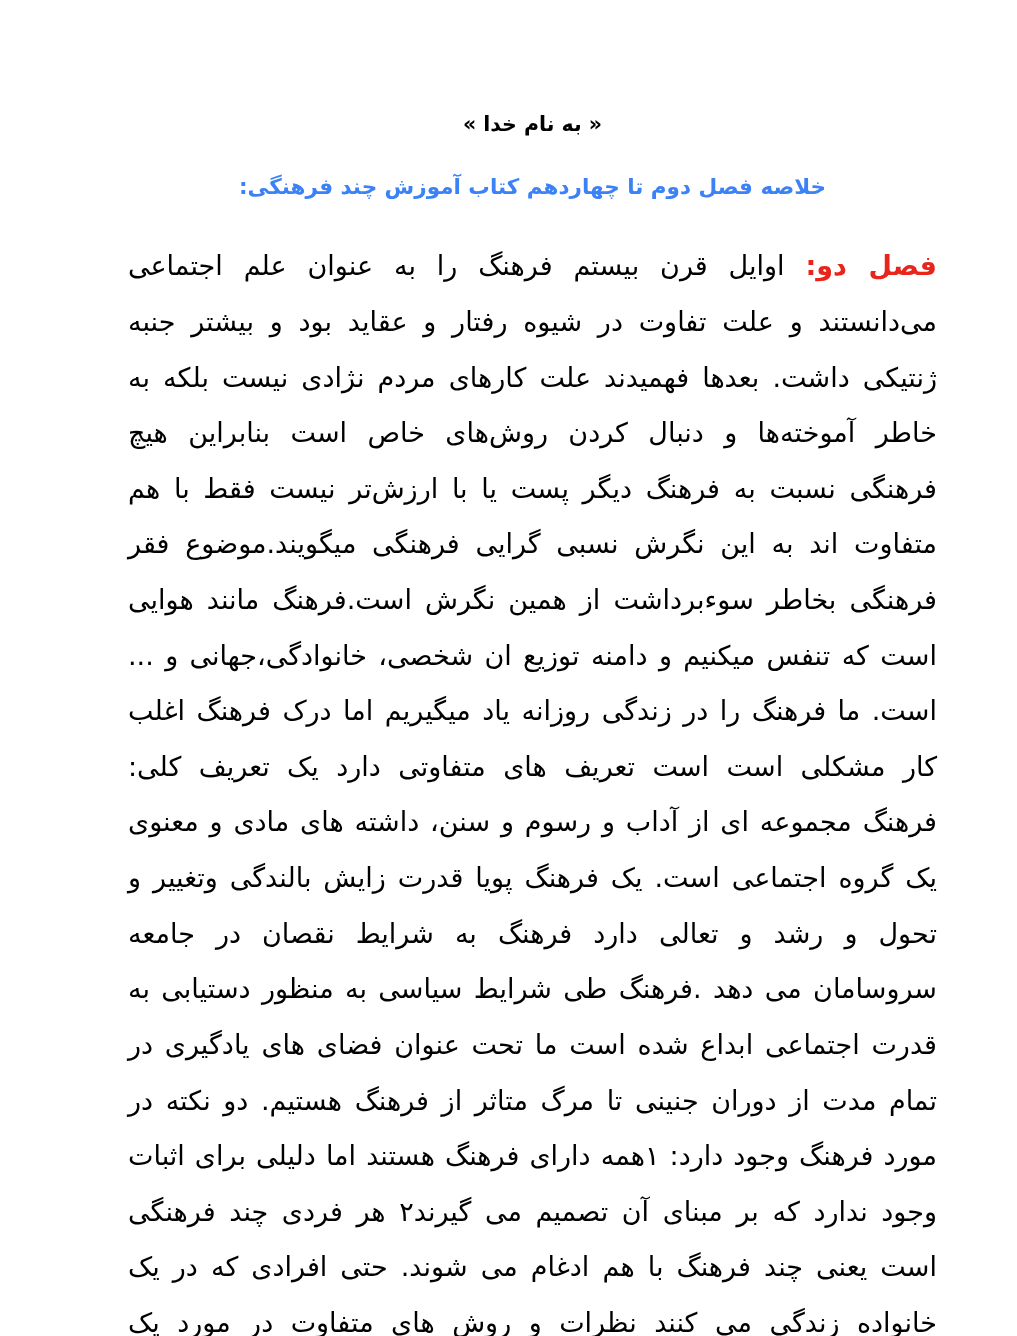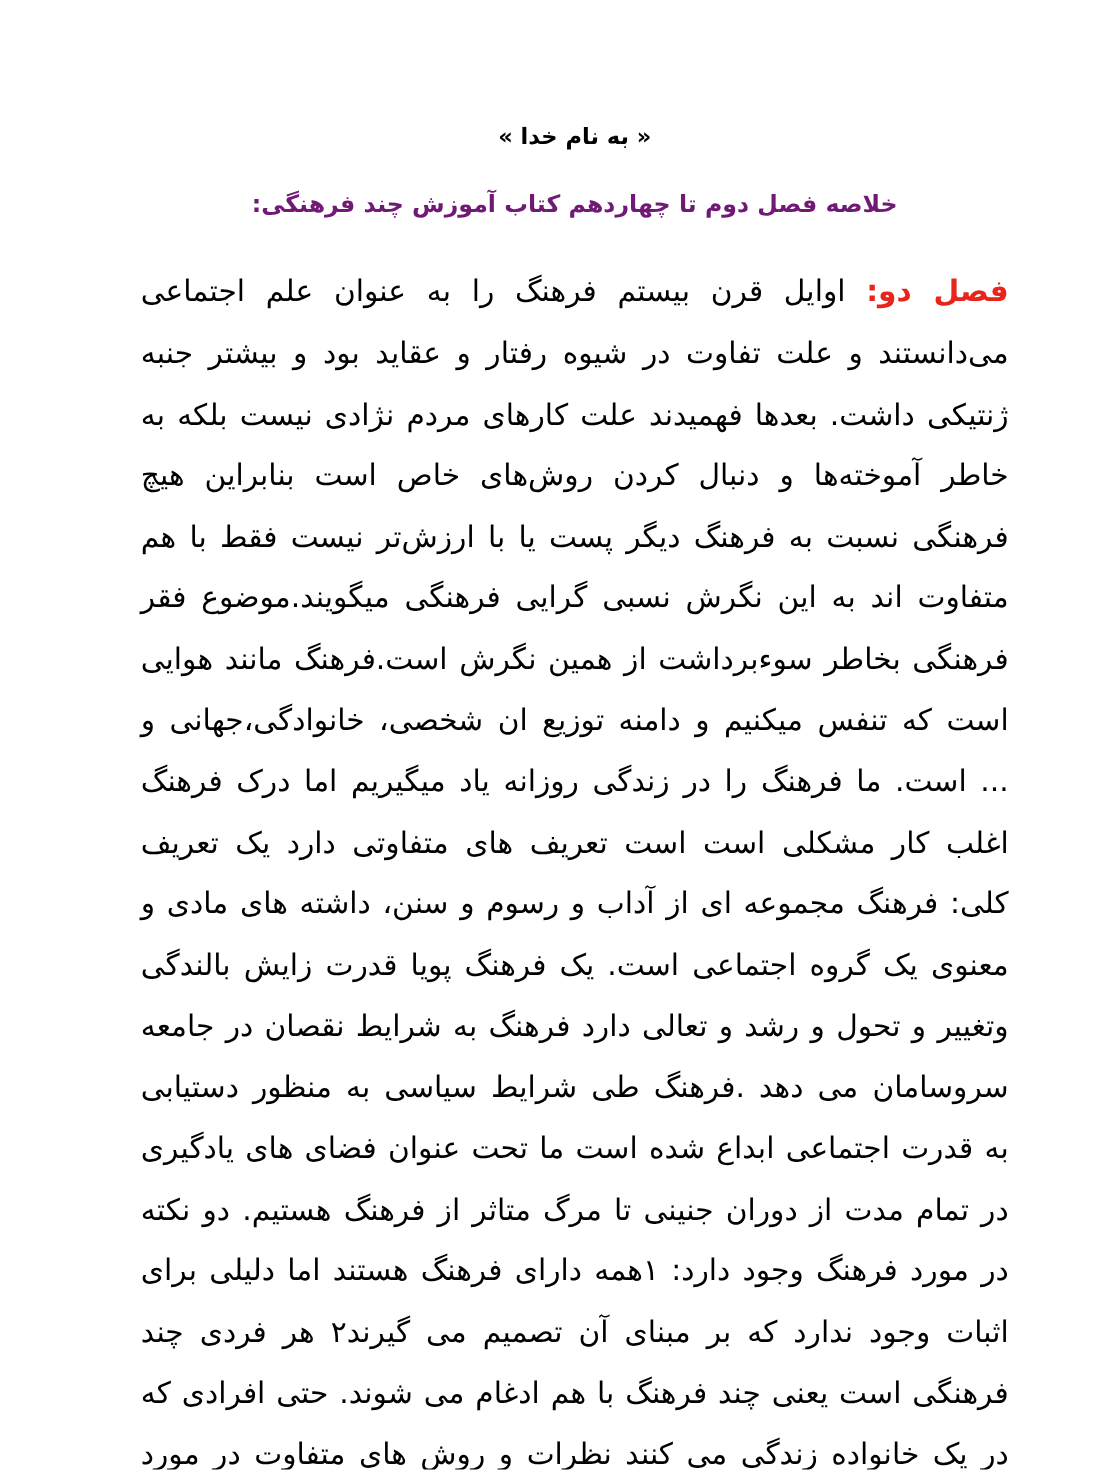--- a/index.html
+++ b/index.html
@@ -11,37 +11,37 @@
     width: 1017px;
     height: 1336px;
     font-family: "DejaVu Sans", sans-serif;
     color: #000000;
     direction: rtl;
   }
   .page {
     width: 1017px;
     height: 1336px;
     box-sizing: border-box;
-    padding: 112px 100px 40px 128px;
+    padding: 112px 80px 40px 128px;
     background: #ffffff;
     position: relative;
   }
   .bismillah {
     text-align: center;
     font-size: 20.5px;
     font-weight: bold;
     color: #000000;
     margin: 0 0 34px 0;
     letter-spacing: 0px;
   }
   .doc-title {
     text-align: center;
     font-size: 21.5px;
     font-weight: bold;
-    color: #701a75;
+    color: #3b82f6;
     margin: 0 0 34px 0;
     line-height: 1.6;
   }
   .body-text {
     font-size: 27px;
     line-height: 2.06;
     text-align: justify;
     text-justify: inter-word;
     color: #000000;
     margin: 0;

